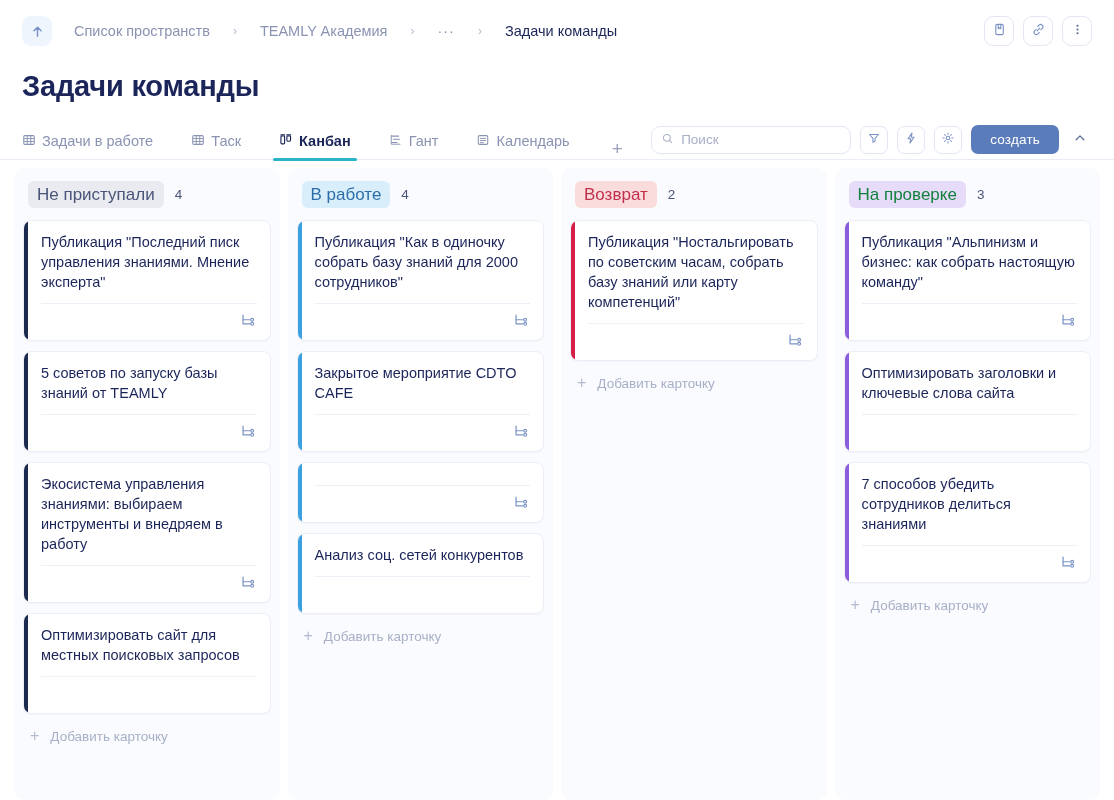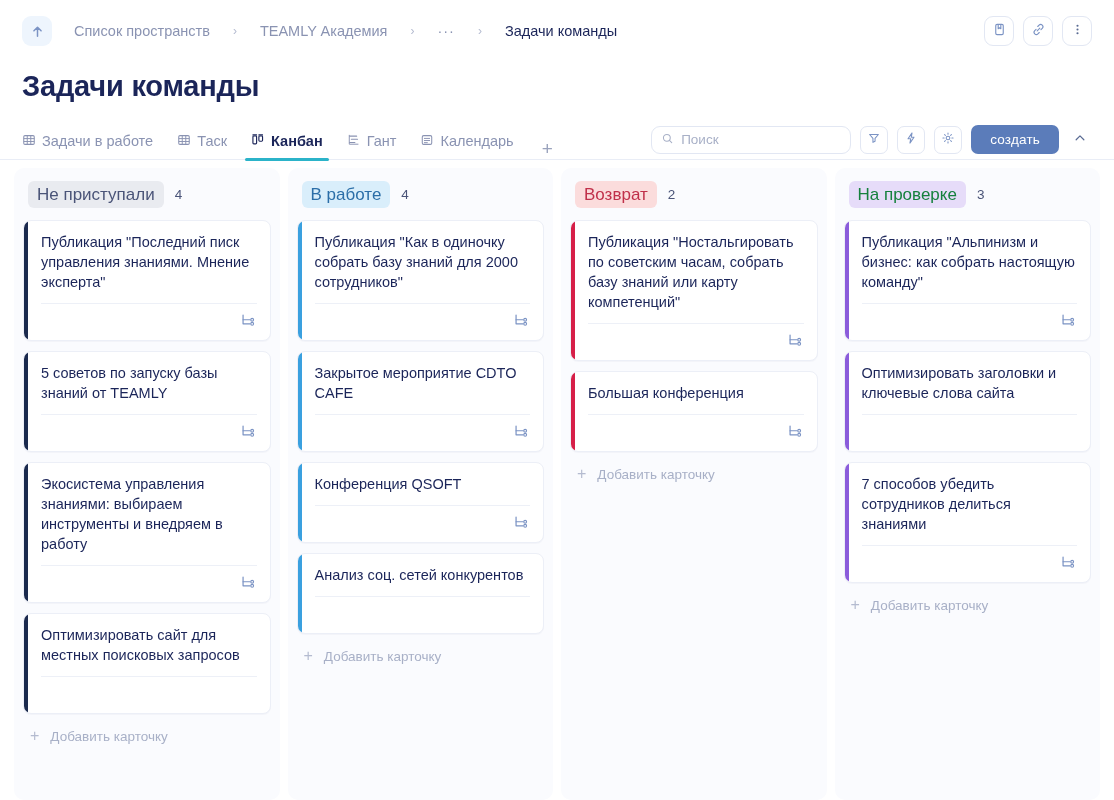--- a/index.html
+++ b/index.html
@@ -64,21 +64,21 @@
 
   
   .tabbar {
     margin-top: 20px;
     height: 37px;
     display: flex; align-items: center;
     padding: 0 22px;
     border-bottom: 1px solid #e9edf6;
     position: relative;
   }
-  .tabs { display: flex; align-items: flex-end; height: 37px; gap: 2px; }
+  .tabs { display: flex; align-items: flex-end; height: 37px; gap: 16px; }
   .tab {
     display: flex; align-items: center; gap: 6px;
     height: 37px;
     padding: 0 13px 0 0;
     margin-right: 9px;
     font-size: 14.5px;
     color: #8a93b2;
     cursor: pointer;
     position: relative;
   }
@@ -470,21 +470,20 @@
                 <path d="M3.2 7.2h7.4" stroke="#7b93c4" stroke-width="1.3" stroke-linecap="round"></path>
                 <circle cx="12.9" cy="7.2" r="1.5" stroke="#7b93c4" stroke-width="1.2"></circle>
                 <circle cx="12.9" cy="11.5" r="1.5" stroke="#7b93c4" stroke-width="1.2"></circle>
               </svg></span>
           </div>
         </div>
       </div>
       <div class="card">
         <div class="card-stripe" style="background: rgb(58, 160, 223);"></div>
         <div class="card-body">
-          <div class="card-title">Конференция QSOFT</div>
           <div class="card-divider"></div>
           <div class="card-foot">
             <span><svg width="17" height="15" viewBox="0 0 18 16" fill="none">
                 <path d="M3.2 2.2v9.3h7.4" stroke="#7b93c4" stroke-width="1.3" stroke-linecap="round" stroke-linejoin="round"></path>
                 <path d="M3.2 7.2h7.4" stroke="#7b93c4" stroke-width="1.3" stroke-linecap="round"></path>
                 <circle cx="12.9" cy="7.2" r="1.5" stroke="#7b93c4" stroke-width="1.2"></circle>
                 <circle cx="12.9" cy="11.5" r="1.5" stroke="#7b93c4" stroke-width="1.2"></circle>
               </svg></span>
           </div>
         </div>
@@ -515,35 +514,20 @@
           <div class="card-foot">
             <span><svg width="17" height="15" viewBox="0 0 18 16" fill="none">
                 <path d="M3.2 2.2v9.3h7.4" stroke="#7b93c4" stroke-width="1.3" stroke-linecap="round" stroke-linejoin="round"></path>
                 <path d="M3.2 7.2h7.4" stroke="#7b93c4" stroke-width="1.3" stroke-linecap="round"></path>
                 <circle cx="12.9" cy="7.2" r="1.5" stroke="#7b93c4" stroke-width="1.2"></circle>
                 <circle cx="12.9" cy="11.5" r="1.5" stroke="#7b93c4" stroke-width="1.2"></circle>
               </svg></span>
           </div>
         </div>
       </div>
-      <div class="card">
-        <div class="card-stripe" style="background: rgb(214, 31, 72);"></div>
-        <div class="card-body">
-          <div class="card-title">Большая конференция</div>
-          <div class="card-divider"></div>
-          <div class="card-foot">
-            <span><svg width="17" height="15" viewBox="0 0 18 16" fill="none">
-                <path d="M3.2 2.2v9.3h7.4" stroke="#7b93c4" stroke-width="1.3" stroke-linecap="round" stroke-linejoin="round"></path>
-                <path d="M3.2 7.2h7.4" stroke="#7b93c4" stroke-width="1.3" stroke-linecap="round"></path>
-                <circle cx="12.9" cy="7.2" r="1.5" stroke="#7b93c4" stroke-width="1.2"></circle>
-                <circle cx="12.9" cy="11.5" r="1.5" stroke="#7b93c4" stroke-width="1.2"></circle>
-              </svg></span>
-          </div>
-        </div>
-      </div>
       <div class="add-card">
         <span class="add-plus">+</span>
         <span>Добавить карточку</span>
       </div>
     </div>
     <div class="column">
       <div class="col-head">
         <span class="col-badge" style="background: rgb(230, 220, 249); color: #15803d;">На проверке</span>
         <span class="col-count">3</span>
       </div>

